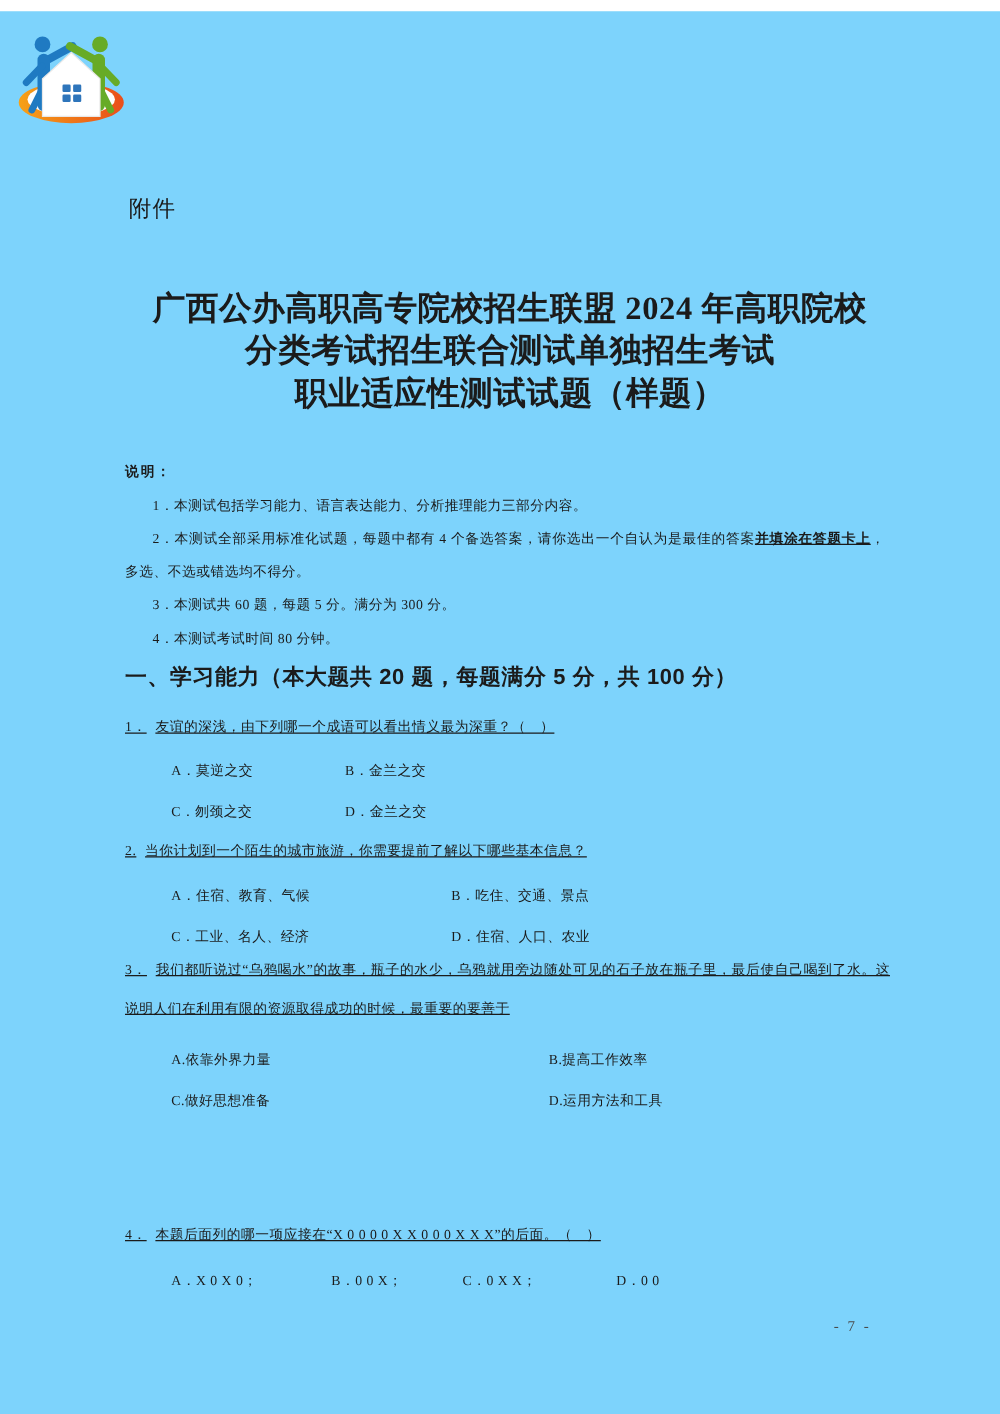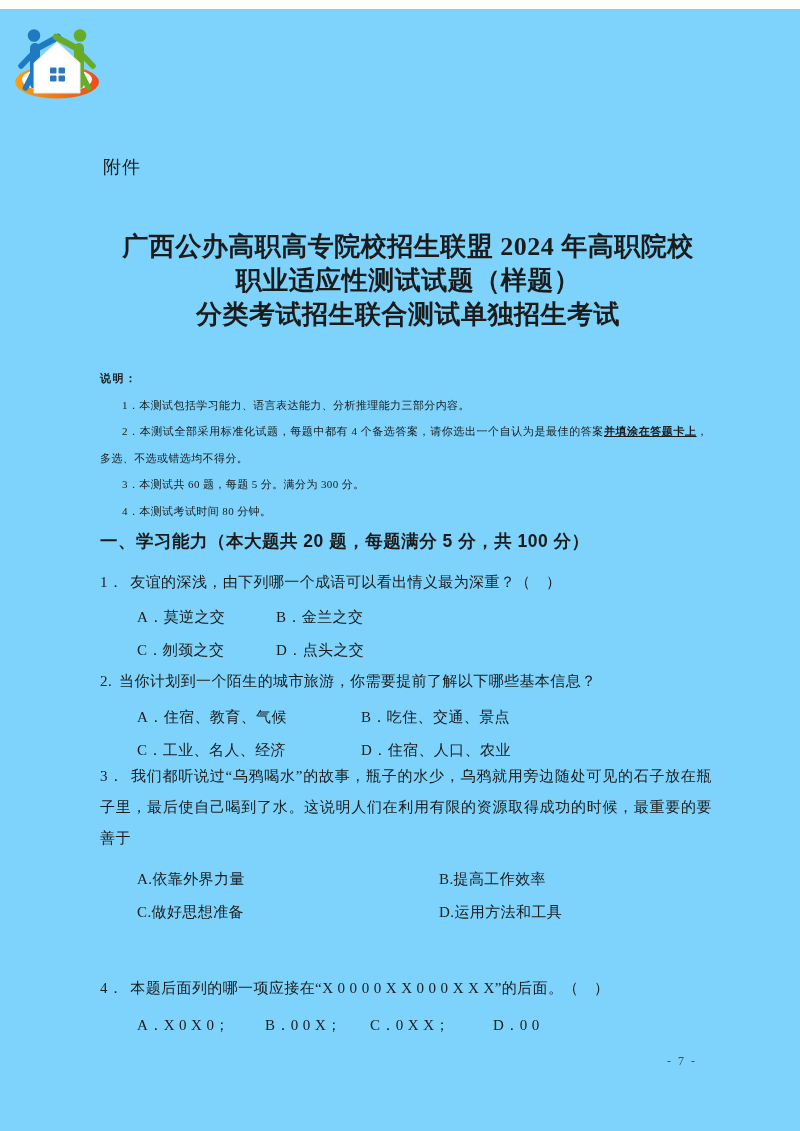--- a/index.html
+++ b/index.html
@@ -22,21 +22,21 @@
     font-size:11px; line-height:26.5px; letter-spacing:0.4px; }
   .ins-heading { font-weight:700; font-family:"Liberation Sans","DejaVu Sans",sans-serif; letter-spacing:1.5px; }
   .ins-item { text-indent:2em; text-align:justify; }
   .ins-item .em { font-weight:700; text-decoration:underline; }
 
   .section-heading {
     position:absolute; left:100px; top:520px; font-size:17.5px; font-weight:700;
     font-family:"Liberation Sans","DejaVu Sans",sans-serif; letter-spacing:0.5px;
   }
 
-  .question { position:absolute; left:100px; width:612px; font-size:15px; letter-spacing:0.4px; }
+  .question { position:absolute; left:100px; width:612px; font-size:11px; letter-spacing:0.4px;text-decoration:underline; }
   .q1 { top:558px; } .q2 { top:657px; } .q3 { top:752px; } .q4 { top:964px; }
   .q-text { line-height:31px; text-align:justify; }
   .q-num { margin-right:7px; }
   .opts { margin-left:37px; }
   .opt-row { line-height:33px; white-space:nowrap; }
   .opt { display:inline-block; }
   .q1 .opts { margin-top:3px; }  .q1 .opt { width:139px; }
   .q2 .opts { margin-top:4px; }  .q2 .opt { width:224px; }
   .q3 .opts { margin-top:9px; }  .q3 .opt { width:302px; }
   .q4 .opts { margin-top:5px; }
@@ -81,39 +81,39 @@
       <rect x="46.5" y="45.5" width="6.5" height="6" rx="1" fill="#2e75bb"></rect>
       <rect x="38" y="53.5" width="6.5" height="6" rx="1" fill="#2e75bb"></rect>
       <rect x="46.5" y="53.5" width="6.5" height="6" rx="1" fill="#2e75bb"></rect>
     </g>
   </svg>
 
   <div class="attachment">附件</div>
 
   <div class="title">
     <div>广西公办高职高专院校招生联盟 2024 年高职院校</div>
+    <div>分类考试招生联合测试单独招生考试</div>
     <div>职业适应性测试试题（样题）</div>
-    <div>分类考试招生联合测试单独招生考试</div>
   </div>
 
   <div class="instructions">
     <div class="ins-heading">说明：</div>
     <p class="ins-item">1．本测试包括学习能力、语言表达能力、分析推理能力三部分内容。</p>
     <p class="ins-item"><span>2．本测试全部采用标准化试题，每题中都有 4 个备选答案，请你选出一个自认为是最佳的答案</span><span class="em">并填涂在答题卡上</span><span>，多选、不选或错选均不得分。</span></p>
     <p class="ins-item">3．本测试共 60 题，每题 5 分。满分为 300 分。</p>
     <p class="ins-item">4．本测试考试时间 80 分钟。</p>
   </div>
 
   <div class="section-heading">一、学习能力（本大题共 20 题，每题满分 5 分，共 100 分）</div>
 
   <div class="question q1">
     <p class="q-text"><span class="q-num">1．</span><span>友谊的深浅，由下列哪一个成语可以看出情义最为深重？（　）</span></p>
     <div class="opts">
       <div class="opt-row"><span class="opt">A．莫逆之交</span><span class="opt">B．金兰之交</span></div>
-      <div class="opt-row"><span class="opt">C．刎颈之交</span><span class="opt">D．点头之交</span></div>
+      <div class="opt-row"><span class="opt">C．刎颈之交</span><span class="opt">D．金兰之交</span></div>
     </div>
   </div>
 
   <div class="question q2">
     <p class="q-text"><span class="q-num">2.</span><span>当你计划到一个陌生的城市旅游，你需要提前了解以下哪些基本信息？</span></p>
     <div class="opts">
       <div class="opt-row"><span class="opt">A．住宿、教育、气候</span><span class="opt">B．吃住、交通、景点</span></div>
       <div class="opt-row"><span class="opt">C．工业、名人、经济</span><span class="opt">D．住宿、人口、农业</span></div>
     </div>
   </div>

